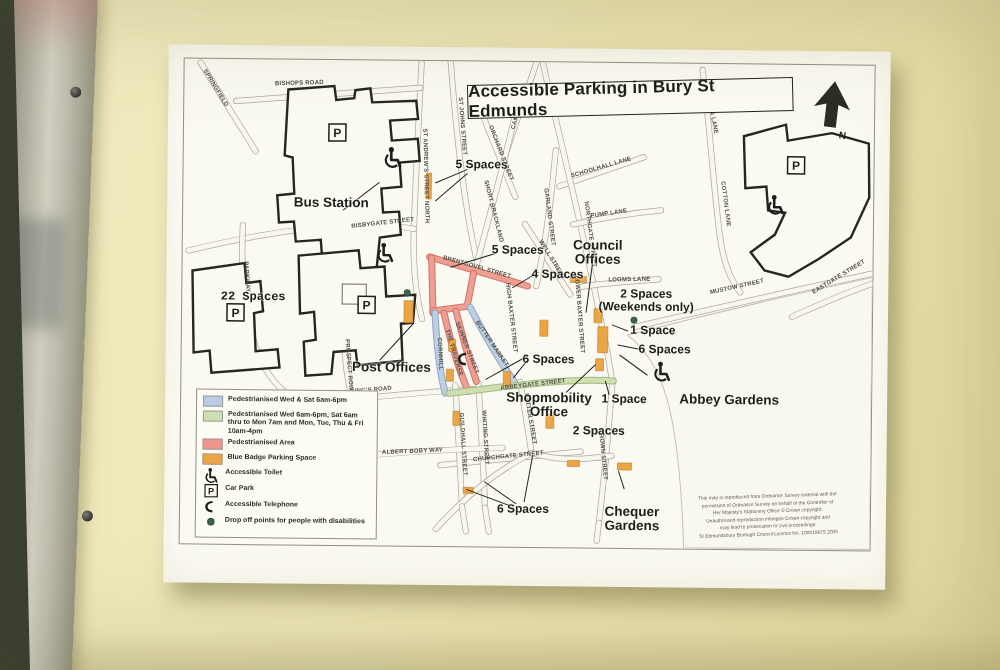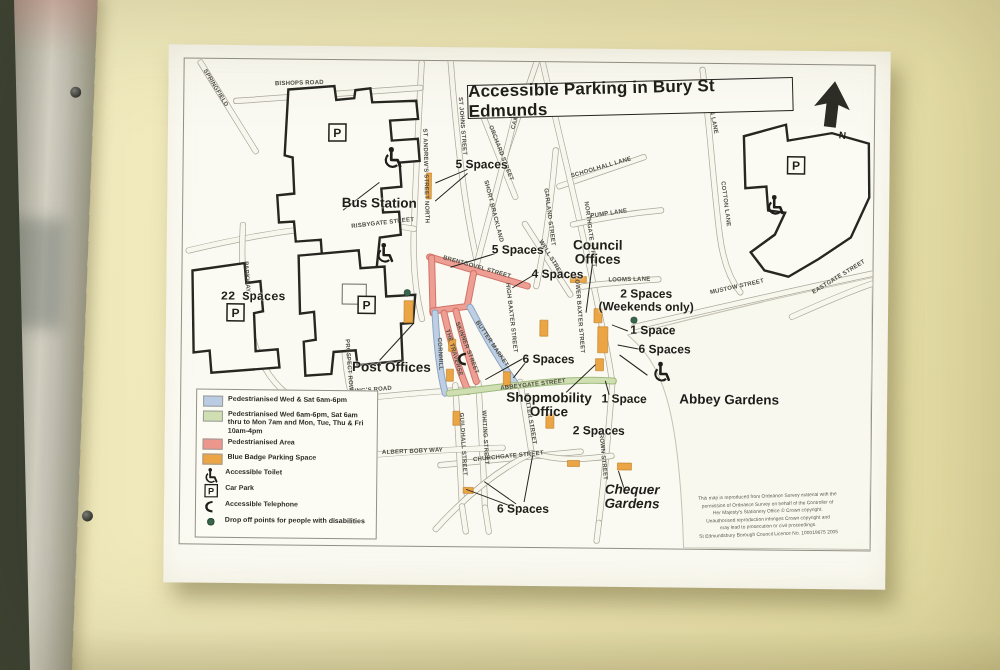--- a/index.html
+++ b/index.html
@@ -299,32 +299,32 @@
           <span>2 Spaces</span>
           <span>(Weekends only)</span>
         </div>
         <div class="sp" style="left:471px;top:267px;">1 Space</div>
         <div class="sp" style="left:483px;top:286px;">6 Spaces</div>
         <div class="sp" style="left:443px;top:336px;">1 Space</div>
         <div class="sp" style="left:367px;top:297px;">6 Spaces</div>
         <div class="sp" style="left:418px;top:368px;">2 Spaces</div>
         <div class="sp" style="left:343px;top:447px;">6 Spaces</div>
 
-        <div class="poi" style="left:148px;top:143px;margin-left:48px;">Bus Station</div>
+        <div class="poi" style="left:148px;top:143px;">Bus Station</div>
         <div class="poi" style="left:210px;top:307px;">Post Offices</div>
         <div class="poi" style="left:415px;top:190px;">
           <span>Council</span>
           <span>Offices</span>
         </div>
         <div class="poi" style="left:368px;top:343px;">
           <span>Shopmobility</span>
           <span>Office</span>
         </div>
         <div class="poi" style="left:548px;top:336px;">Abbey Gardens</div>
-        <div class="poi" style="left:452px;top:434px;font-style:italic;">
+        <div class="poi" style="left:452px;top:456px;">
           <span>Chequer</span>
           <span>Gardens</span>
         </div>
 
         <div class="legend">
           <div class="lg-row">
             <span class="lg-swatch" style="background: rgb(184, 203, 228);"></span>
             <span class="lg-text">Pedestrianised Wed &amp; Sat 6am-6pm</span>
           </div>
           <div class="lg-row">

